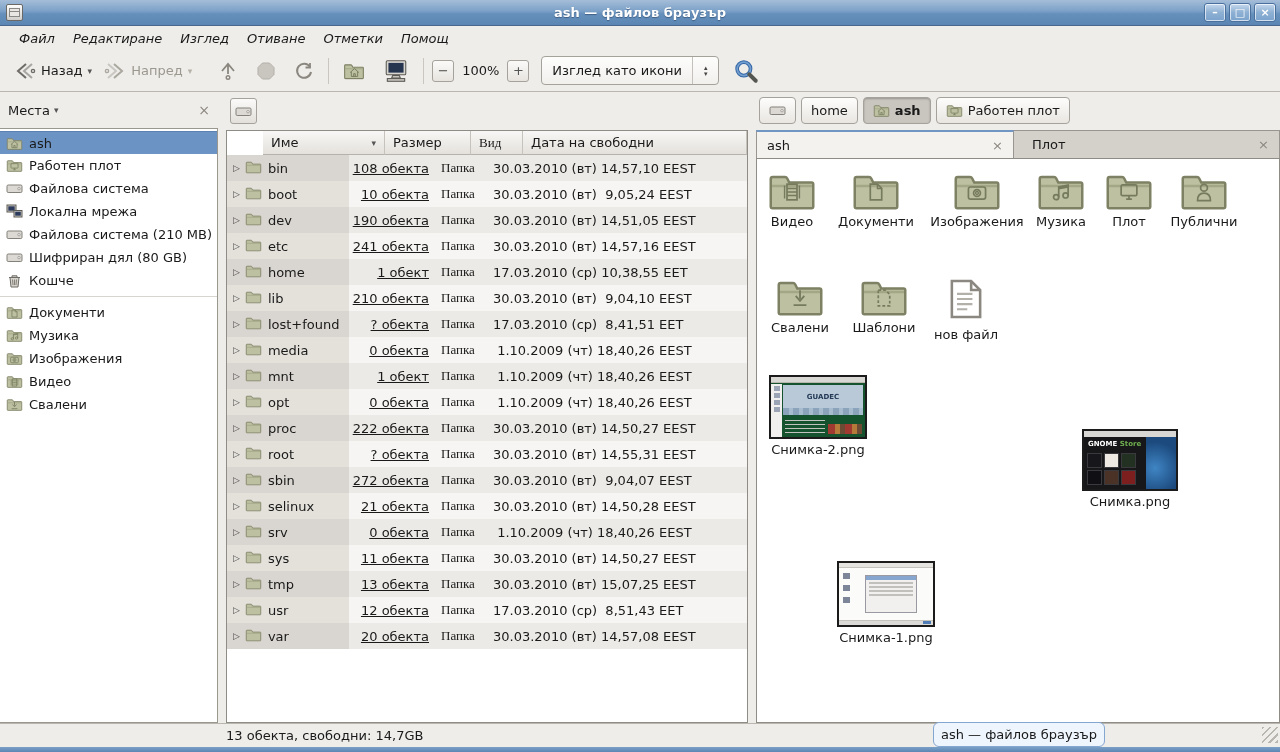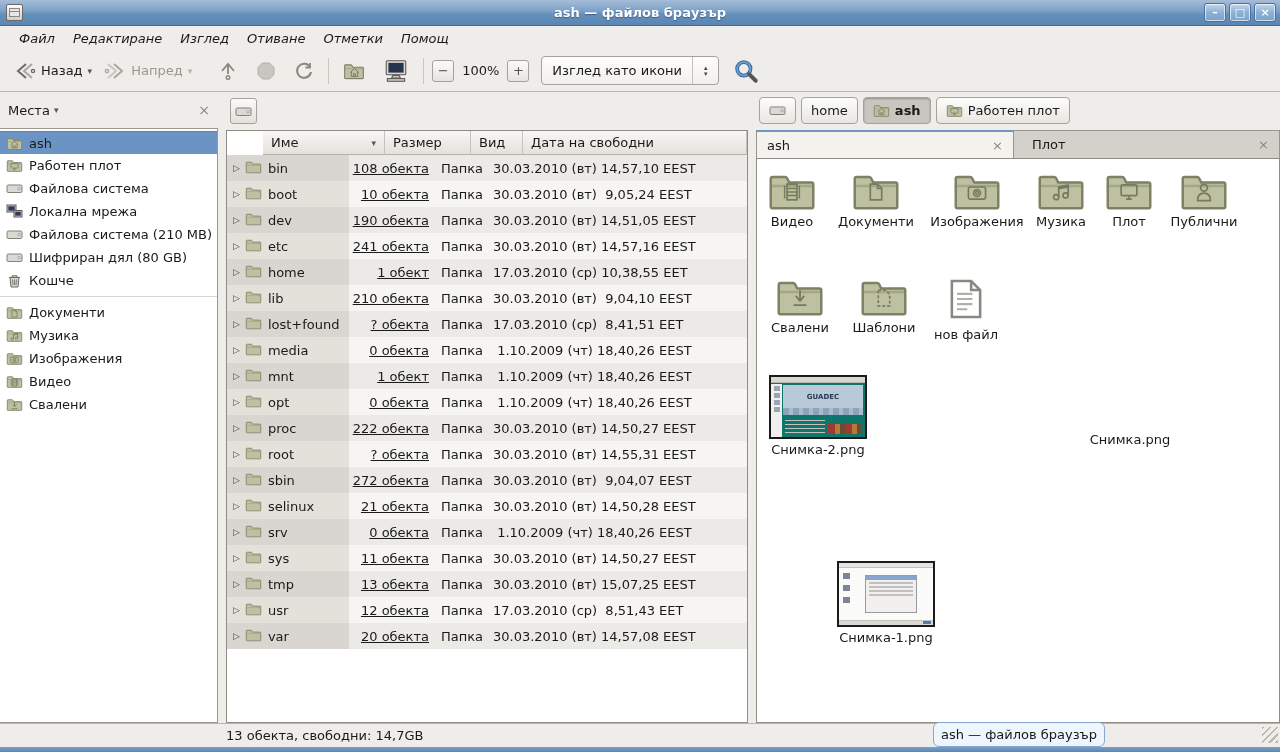--- a/index.html
+++ b/index.html
@@ -70,21 +70,21 @@
   #treepane { position:absolute; left:226px; top:0; width:522px; height:631px; background:#efedea; }
   #tree-topbtn { position:absolute; left:4px; top:6px; width:27px; height:26px; border:1px solid #a5a29b; border-radius:3px;
     background:linear-gradient(#fbfaf9,#e3e0db); display:flex; align-items:center; justify-content:center; }
   #treelist { position:absolute; left:0; top:38px; width:522px; height:593px; background:#fff; border:1px solid #8f8c86; }
   #tree-header { display:flex; height:24px;margin-left:36px; }
   .th { background:linear-gradient(#f8f7f5,#e4e1dc); border-right:1px solid #c6c3bc; border-bottom:1px solid #b5b2ab;
     display:flex; align-items:center; padding:0 8px; }
   .th .sort { margin-left:auto; font-size:9px; color:#555; }
   .c-name { width:122px; flex:0 0 auto; }
   .c-size { width:86px;  flex:0 0 auto; }
-  .c-type { width:52px;  flex:0 0 auto; }
+  .c-type { width:52px;  flex:0 0 auto;font-family:Liberation Serif, serif; }
   .c-date { flex:1; }
   .tr { display:flex; height:26px; }
   .td { display:flex; align-items:center; padding:0 6px; overflow:hidden; white-space:pre; }
   .tr.odd  .td { background:#eceae6; }
   .tr.even .td { background:#f6f5f3; }
   .tr.odd  .td.c-name { background:#d9d5d0; }
   .tr.even .td.c-name { background:#e4e1db; }
   .td.c-size { justify-content:flex-end;text-decoration:underline; }
   .expander { font-size:9px; color:#4a4a4a; margin-right:5px; }
   .row-folder { margin-right:6px; flex:0 0 auto; }
@@ -109,21 +109,21 @@
   .tab.active { width:258px; background:#f4f2ef; border-top:2px solid #7096c4; }
   .tab.inactive { flex:1; background:#d4d1cb; border-left:none; padding-left:18px; }
   #iconarea { position:absolute; left:0; top:66px; width:524px; height:565px; background:#fff; border:1px solid #8f8c86; }
   .ivitem { position:absolute; display:flex; flex-direction:column; align-items:center; }
   .ivlabel { text-align:center; line-height:15px; overflow-wrap:anywhere; margin-top:3px; }
   .bigfolder { position:relative; width:50px; height:40px; }
   .bigfolder svg.base { position:absolute; left:0; top:0; }
   .bigfolder svg.emb { position:absolute; left:15px; top:11px; }
 
   
-  .thumb { position:relative; border:2px solid #1b1b1b; background:#0f766e; overflow:hidden; }
+  .thumb { position:relative; border:2px solid #1b1b1b; background:#14532d; overflow:hidden; }
   .t-guadec { width:98px; height:64px; }
   .t-guadec .bar { position:absolute; left:0; top:0; right:0; height:6px; background:#d9d7d3; border-bottom:1px solid #b9b6b0; }
   .t-guadec .side { position:absolute; left:0; top:7px; bottom:0; width:11px; background:#f1f0ee; }
   .t-guadec .side i { display:block; width:6px; height:5px; margin:2px auto; background:#9aa4b4; }
   .t-guadec .banner { position:absolute; left:12px; top:8px; right:2px; height:30px; background:#b9c9d8;
     color:#233a55; font-size:7px; font-weight:bold; text-align:center; padding-top:8px; }
   .t-guadec .sky { position:absolute; left:12px; top:31px; right:2px; height:7px;
     background:repeating-linear-gradient(90deg,#8ba3bb 0 6px,#a7bccf 6px 10px); }
   .t-guadec .txt { position:absolute; left:14px; top:43px; width:40px; height:14px;
     background:repeating-linear-gradient(#c4c2be 0 1px,transparent 1px 4px); }
@@ -832,20 +832,33 @@
                 <i></i>
               </div>
               <div class="banner">GUADEC</div>
               <div class="sky"></div>
               <div class="txt"></div>
               <div class="strip"></div>
             </div>
             <div class="ivlabel">Снимка-2.png</div>
           </div>
           <div class="ivitem" style="left: 318px; top: 270px; width: 110px;">
+            <div class="thumb t-store">
+              <div class="chrome"></div>
+              <div class="brand">GNOME <b>Store</b></div>
+              <div class="shirts">
+                <i style="background: rgb(23, 23, 27);"></i>
+                <i style="background: rgb(239, 233, 228);"></i>
+                <i style="background: rgb(34, 49, 34);"></i>
+                <i style="background: rgb(16, 16, 20);"></i>
+                <i style="background: rgb(74, 51, 38);"></i>
+                <i style="background: rgb(126, 31, 31);"></i>
+              </div>
+              <div class="rightp"></div>
+            </div>
             <div class="ivlabel">Снимка.png</div>
           </div>
           <div class="ivitem" style="left: 76px; top: 402px; width: 106px;">
             <div class="thumb t-shot">
               <div class="bar"></div>
               <div class="ic" style="top: 10px;"></div>
               <div class="ic" style="top: 22px;"></div>
               <div class="ic" style="top: 34px;"></div>
               <div class="dlg">
                 <div class="tl"></div>

